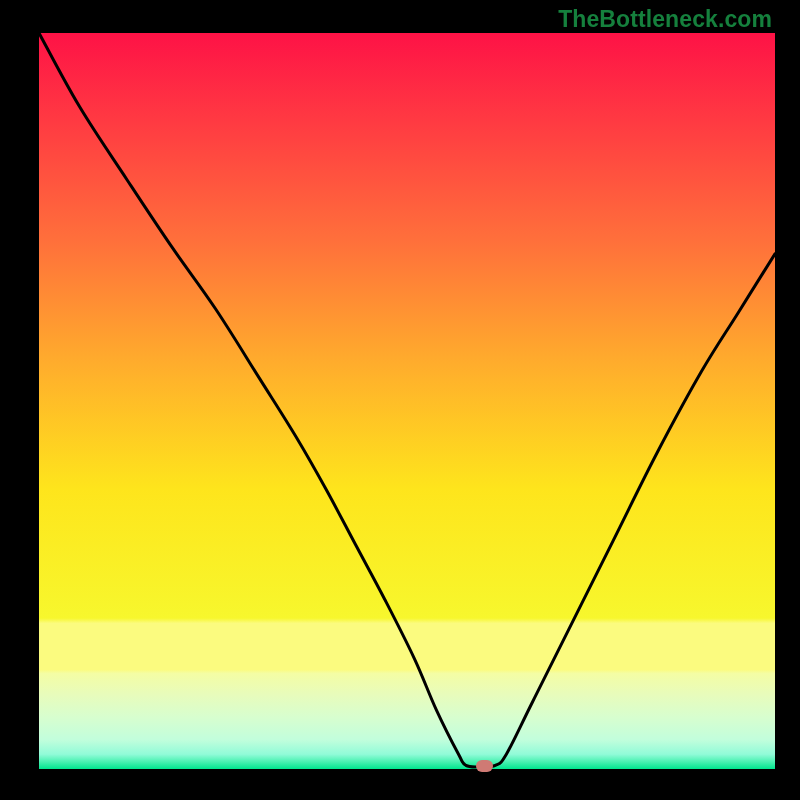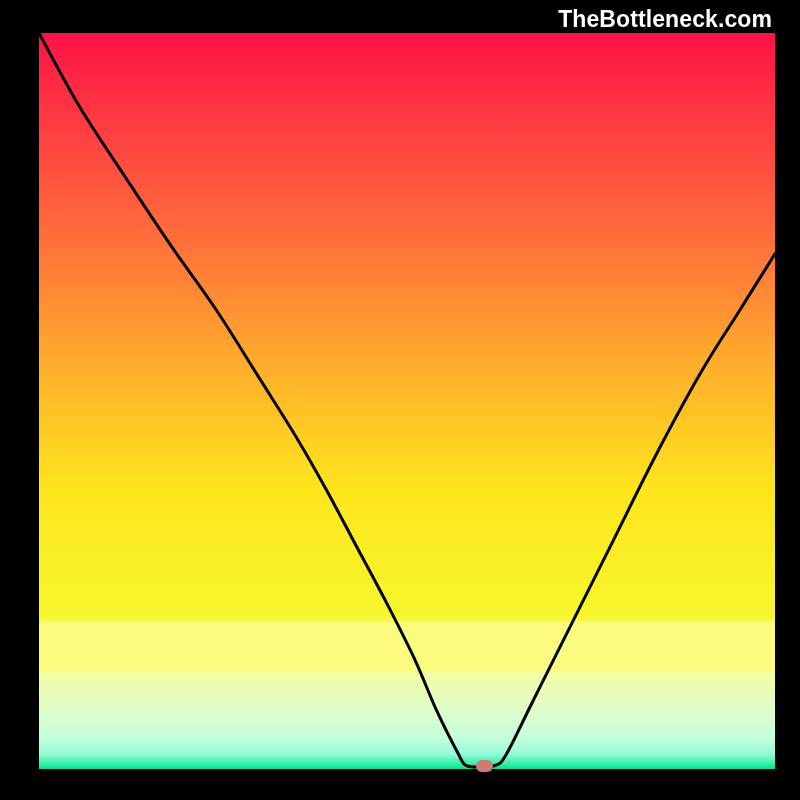--- a/index.html
+++ b/index.html
@@ -39,21 +39,21 @@
     width: 100%;
     height: 100%;
   }
   .watermark {
     position: absolute;
     top: 6px;
     right: 28px;
     font-family: Arial, Helvetica, sans-serif;
     font-size: 23px;
     font-weight: 600;
-    color: #ffffff;
+    color: #15803d;
     letter-spacing: 0.1px;
   }
   .marker {
     position: absolute;
     border-radius: 7px;
     background: #cf7a74;
   }
 </style>
 </head>
 <body>

